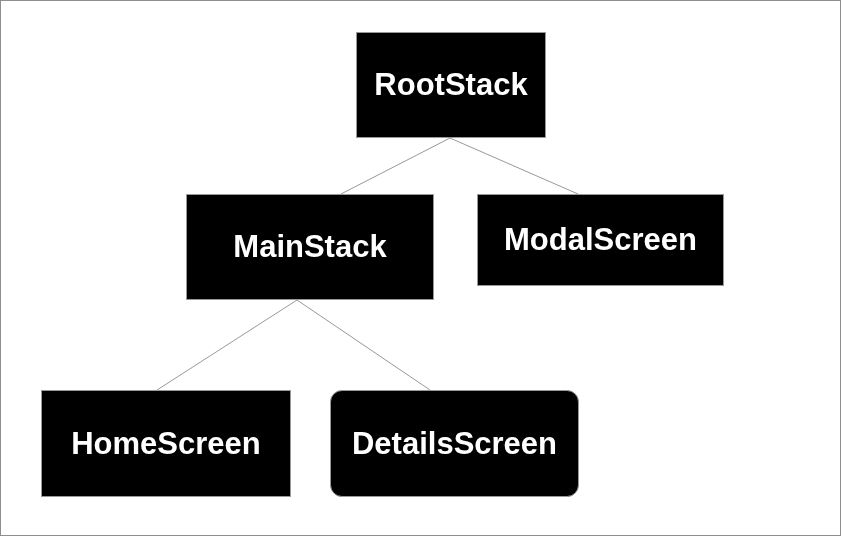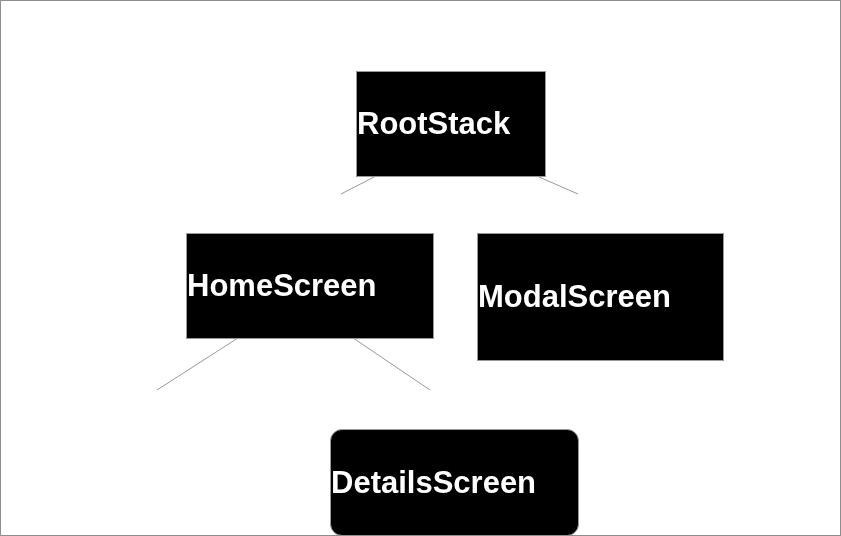--- a/index.html
+++ b/index.html
@@ -26,56 +26,58 @@
     pointer-events: none;
   }
   .node {
     position: absolute;
     box-sizing: border-box;
     background: #000000;
     border: 1px solid #999999;
     color: #ffffff;
     display: flex;
     align-items: center;
-    justify-content: flex-start;
+    justify-content: center;
     font-weight: bold;
     font-size: 31px;
     letter-spacing: 0px;
     white-space: nowrap;
     cursor: default;
-    margin-top: 39px;
   }
   .node-rootstack     { left: 355px; top:  31px; width: 190px; height: 106px; }
   .node-mainstack     { left: 185px; top: 193px; width: 248px; height: 106px; }
-  .node-modalscreen   { left: 476px; top: 193px; width: 247px; height: 128px; }
+  .node-modalscreen   { left: 476px; top: 193px; width: 247px; height: 92px; }
   .node-homescreen    { left:  40px; top: 389px; width: 250px; height: 107px; }
   .node-detailsscreen { left: 329px; top: 389px; width: 249px; height: 107px; border-radius: 12px; }
 </style>
 </head>
 <body>
 
 <div class="canvas">
 
   <svg class="edges" viewBox="0 0 841 536" xmlns="http://www.w3.org/2000/svg">
     <line x1="449" y1="137" x2="340" y2="193" stroke-width="1" stroke="#999999"></line>
     <line x1="449" y1="137" x2="577" y2="193" stroke-width="1" stroke="#999999"></line>
     <line x1="296" y1="299" x2="156" y2="389" stroke-width="1" stroke="#999999"></line>
     <line x1="296" y1="299" x2="429" y2="389" stroke-width="1" stroke="#999999"></line>
   </svg>
 
   <div class="node node-rootstack">
     <span>RootStack</span>
   </div>
 
   <div class="node node-mainstack">
-    <span>HomeScreen</span>
+    <span>MainStack</span>
   </div>
 
   <div class="node node-modalscreen">
     <span>ModalScreen</span>
   </div>
 
+  <div class="node node-homescreen">
+    <span>HomeScreen</span>
+  </div>
 
   <div class="node node-detailsscreen">
     <span>DetailsScreen</span>
   </div>
 
 </div>
 
 </body></html>

